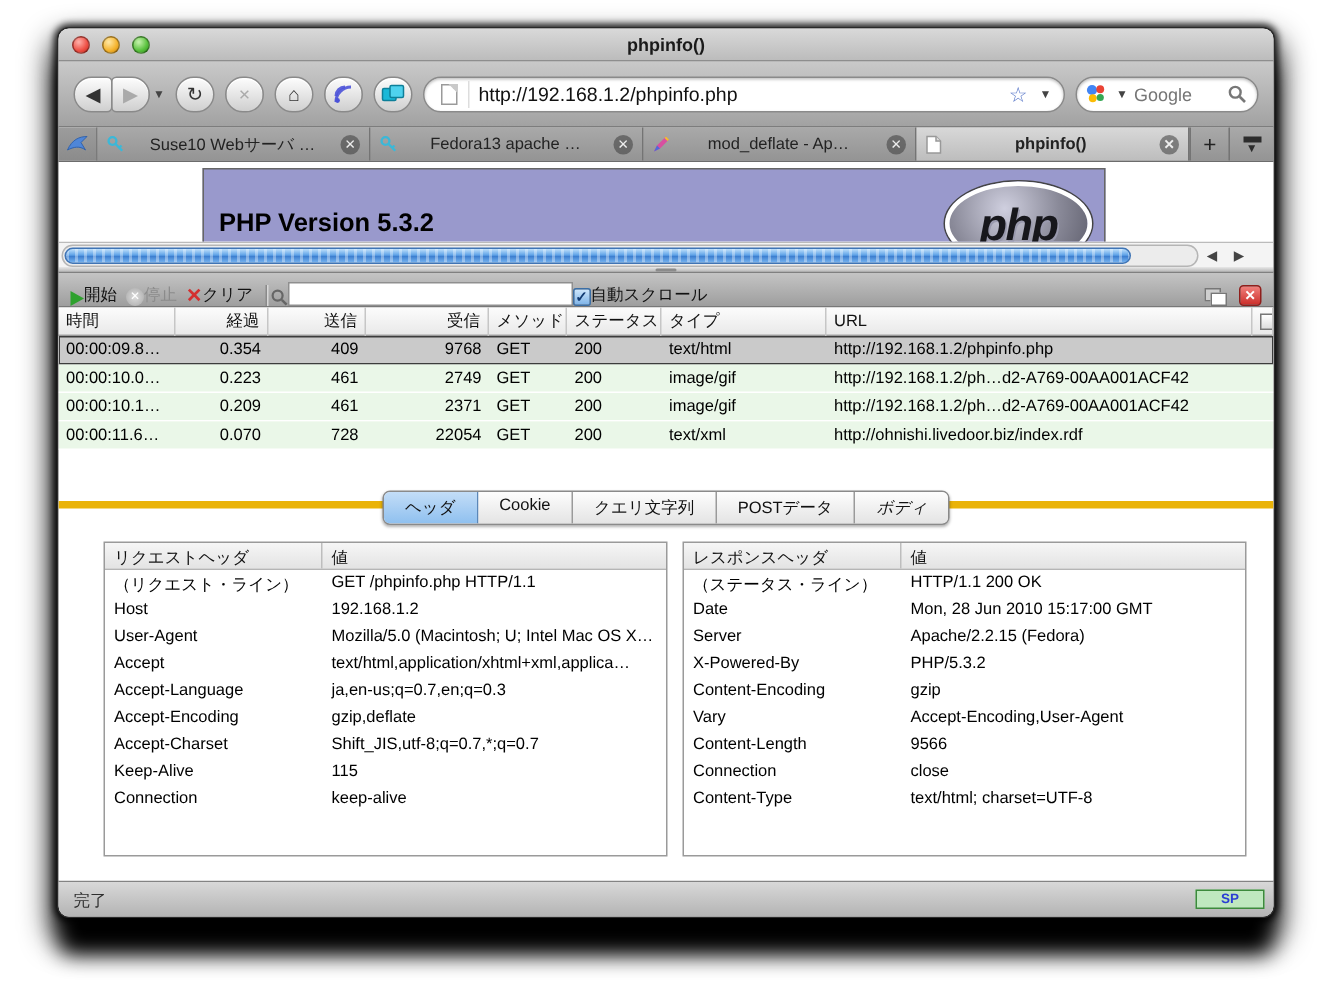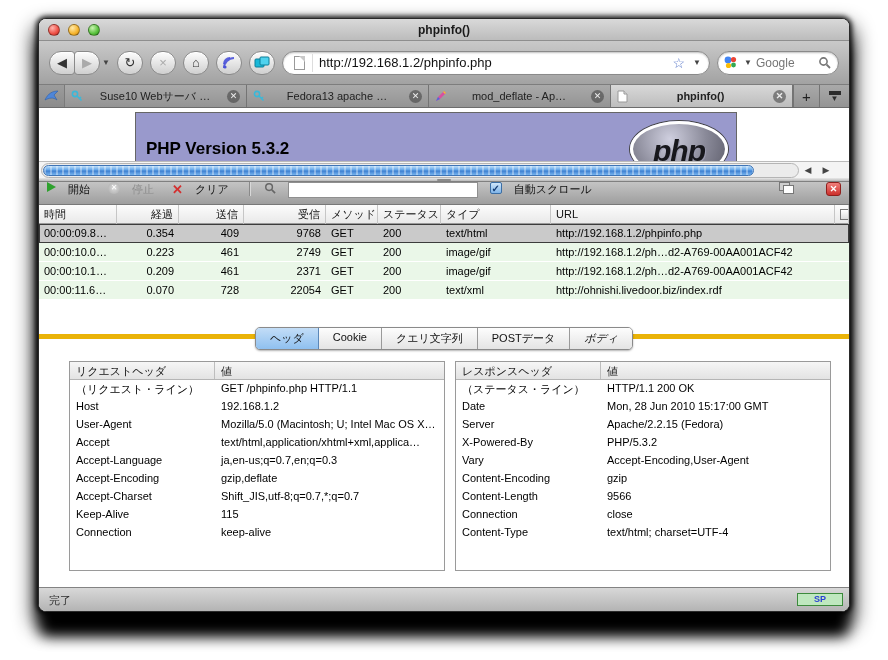--- a/index.html
+++ b/index.html
@@ -81,21 +81,21 @@
               border:1px solid #3f74b5; }
   .hs-arrows { width:36px; display:flex; justify-content:space-around; color:#444; font-size:9px; }
   .hs-end-pad { width:14px; }
 
   
   .split { height:4px; flex:0 0 4px; background:linear-gradient(#e8e8e8,#b9b9b9); border-bottom:1px solid #808080; position:relative; }
   .split-grip { position:absolute; left:50%; top:1px; width:14px; height:2px; margin-left:-7px; background:#8b8b8b; border-radius:2px; }
 
   
   .fox-toolbar { height:23px; flex:0 0 23px; background:linear-gradient(#c4c4c4,#9e9e9e);
-                 border-bottom:1px solid #787878; display:flex; align-items:flex-start; padding:0 8px; gap:12px; font-size:11px; color:#111; }
+                 border-bottom:1px solid #787878; display:flex; align-items:flex-end; padding:0 8px; gap:0; font-size:11px; color:#111; }
   .play-tri { width:0; height:0; border-left:9px solid #2ea12e; border-top:5px solid transparent; border-bottom:5px solid transparent; }
   .stop-ico { width:12px; height:12px; border-radius:50%; background:radial-gradient(#dcdcdc,#a9a9a9); color:#fff;
               font-size:8px; line-height:12px; text-align:center; }
   .clear-x { color:#d42f2f; font-weight:bold; font-size:13px; }
   .tool-lbl { margin-right:6px; }
   .tool-lbl.dis { color:#8b8b8b; }
   .vsep { width:1px; height:14px; background:#8a8a8a; box-shadow:1px 0 0 #d8d8d8; margin:0 2px; }
   .filter-input { width:190px; height:16px; border:1px solid #8f8f8f; background:#fff; font-size:11px; padding:0 3px; outline:none; }
   .chk { width:12px; height:12px; border:1px solid #3b6ea5; border-radius:2px;
          background:linear-gradient(#cfe6fb,#7fb4e8); color:#123a72; font-size:10px; line-height:11px; text-align:center; font-weight:bold; }
@@ -456,38 +456,38 @@
             </div>
             <div class="hdr-row">
               <div class="n">Server</div>
               <div class="v">Apache/2.2.15 (Fedora)</div>
             </div>
             <div class="hdr-row">
               <div class="n">X-Powered-By</div>
               <div class="v">PHP/5.3.2</div>
             </div>
             <div class="hdr-row">
+              <div class="n">Content-Encoding</div>
+              <div class="v">gzip</div>
+            </div>
+            <div class="hdr-row">
               <div class="n">Vary</div>
               <div class="v">Accept-Encoding,User-Agent</div>
             </div>
             <div class="hdr-row">
-              <div class="n">Content-Encoding</div>
-              <div class="v">gzip</div>
-            </div>
-            <div class="hdr-row">
               <div class="n">Content-Length</div>
               <div class="v">9566</div>
             </div>
             <div class="hdr-row">
               <div class="n">Connection</div>
               <div class="v">close</div>
             </div>
             <div class="hdr-row">
               <div class="n">Content-Type</div>
-              <div class="v">text/html; charset=UTF-4</div>
+              <div class="v">text/html; charset=UTF-8</div>
             </div>
           </div>
       </div>
     </div>
 
     <div class="statusbar">
       <span>完了</span>
       <span class="sb-spacer"></span>
       <span class="sb-right">
         <span>F100%</span>

